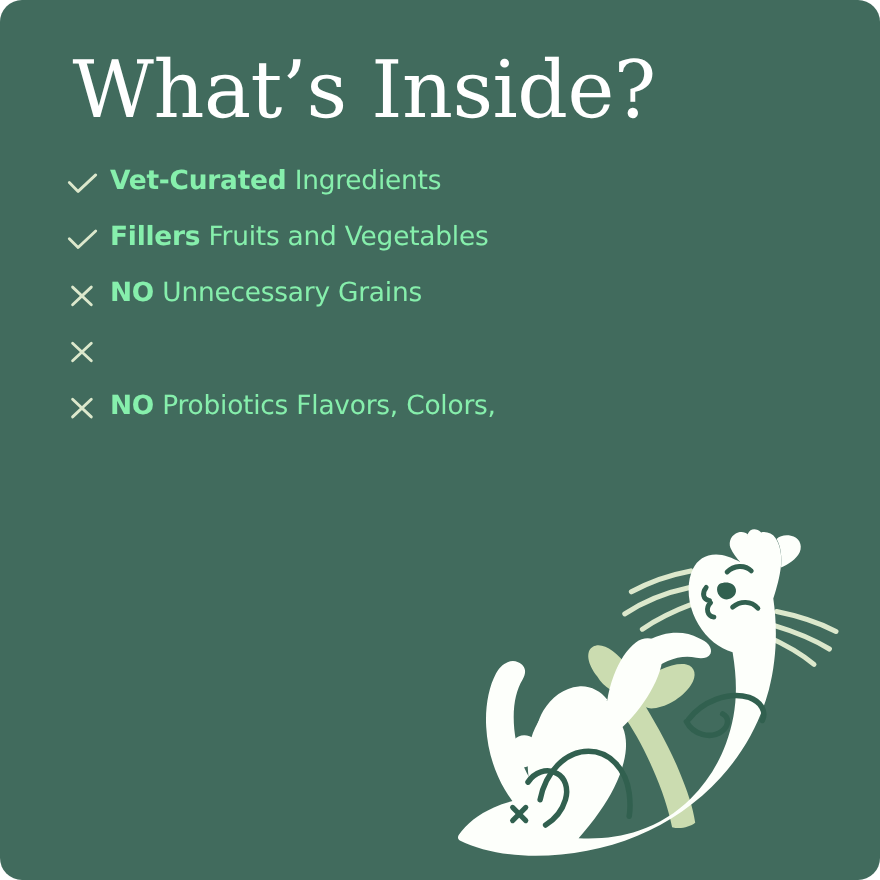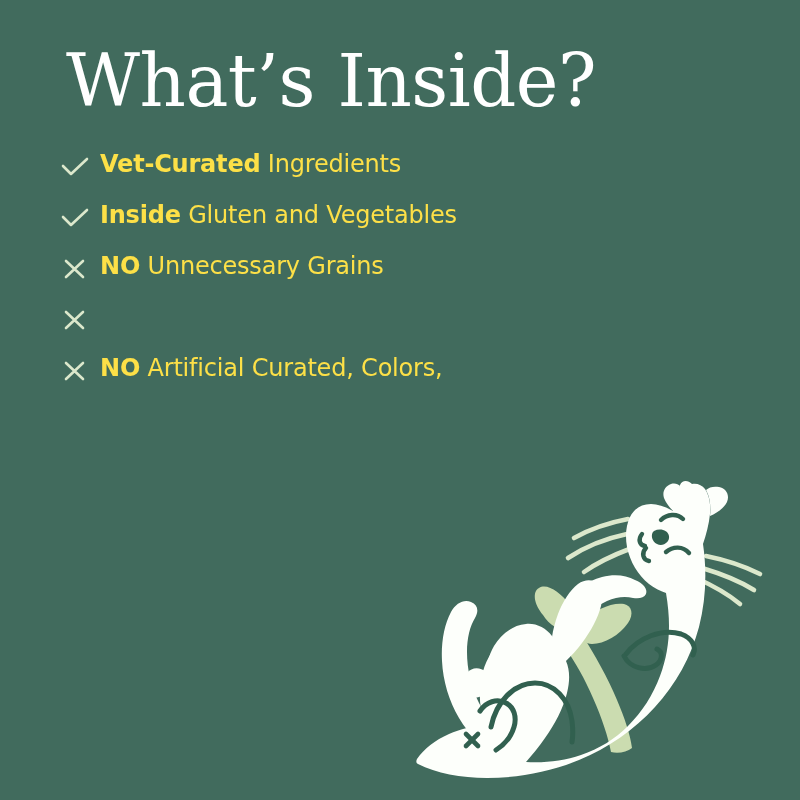--- a/index.html
+++ b/index.html
@@ -56,21 +56,21 @@
     display: flex;
     align-items: center;
     justify-content: flex-start;
     padding-top: 2px;
   }
   .row-icon svg { display: block; }
   .row-text {
     font-family: "DejaVu Sans", "Liberation Sans", sans-serif;
     font-size: 24px;
     line-height: 32px;
-    color: #fde047;
+    color: #86efac;
     letter-spacing: -0.2px;
     padding-top: 0px;
   }
   .row-text .lead {
     font-weight: 700;
   }
   .row-text .rest {
     font-weight: 400;
   }
   .row-text .second-line {
@@ -88,21 +88,21 @@
   }
   #cat-illustration svg {
     display: block;
     width: 468px;
     height: 330px;
   }
 </style>
 </head>
 <body>
 
-<div id="card" style="background: rgb(65, 107, 93);">
+<div id="card" style="background: rgb(65, 107, 93); border-radius: 20px;">
 
   <div id="title">What’s Inside?</div>
 
   <div id="feature-list">
 
     <div class="feature-row">
       <span class="row-icon">
         <svg width="30" height="26" viewBox="0 0 30 26">
           <path d="M3 12 L11 20 L27 5" fill="none" stroke="#DCE8CC" stroke-width="2.6" stroke-linecap="round" stroke-linejoin="round"></path>
         </svg>
@@ -112,21 +112,21 @@
       </span>
     </div>
 
     <div class="feature-row">
       <span class="row-icon">
         <svg width="30" height="26" viewBox="0 0 30 26">
           <path d="M3 12 L11 20 L27 5" fill="none" stroke="#DCE8CC" stroke-width="2.6" stroke-linecap="round" stroke-linejoin="round"></path>
         </svg>
       </span>
       <span class="row-text">
-        <span class="lead">Inside</span><span class="rest"> Gluten and Vegetables</span>
+        <span class="lead">Fillers</span><span class="rest"> Fruits and Vegetables</span>
       </span>
     </div>
 
 
     <div class="feature-row">
       <span class="row-icon">
         <svg width="30" height="26" viewBox="0 0 30 26">
           <path d="M6 5 L23 21 M23 5 L6 21" fill="none" stroke="#DCE8CC" stroke-width="2.6" stroke-linecap="round"></path>
         </svg>
       </span>
@@ -143,21 +143,21 @@
       </span>
     </div>
 
     <div class="feature-row two-line">
       <span class="row-icon">
         <svg width="30" height="26" viewBox="0 0 30 26">
           <path d="M6 5 L23 21 M23 5 L6 21" fill="none" stroke="#DCE8CC" stroke-width="2.6" stroke-linecap="round"></path>
         </svg>
       </span>
       <span class="row-text">
-        <span class="lead">NO</span><span class="rest"> Artificial Curated, Colors,</span>
+        <span class="lead">NO</span><span class="rest"> Probiotics Flavors, Colors,</span>
       </span>
     </div>
 
   </div>
 
   <div id="cat-illustration">
     <svg viewBox="0 0 468 330" xmlns="http://www.w3.org/2000/svg">
 
       <g stroke="#DCE8CC" stroke-width="4.6" stroke-linecap="round" fill="none">
         <path d="M292 43 C276 46 256 52 238 62"></path>

